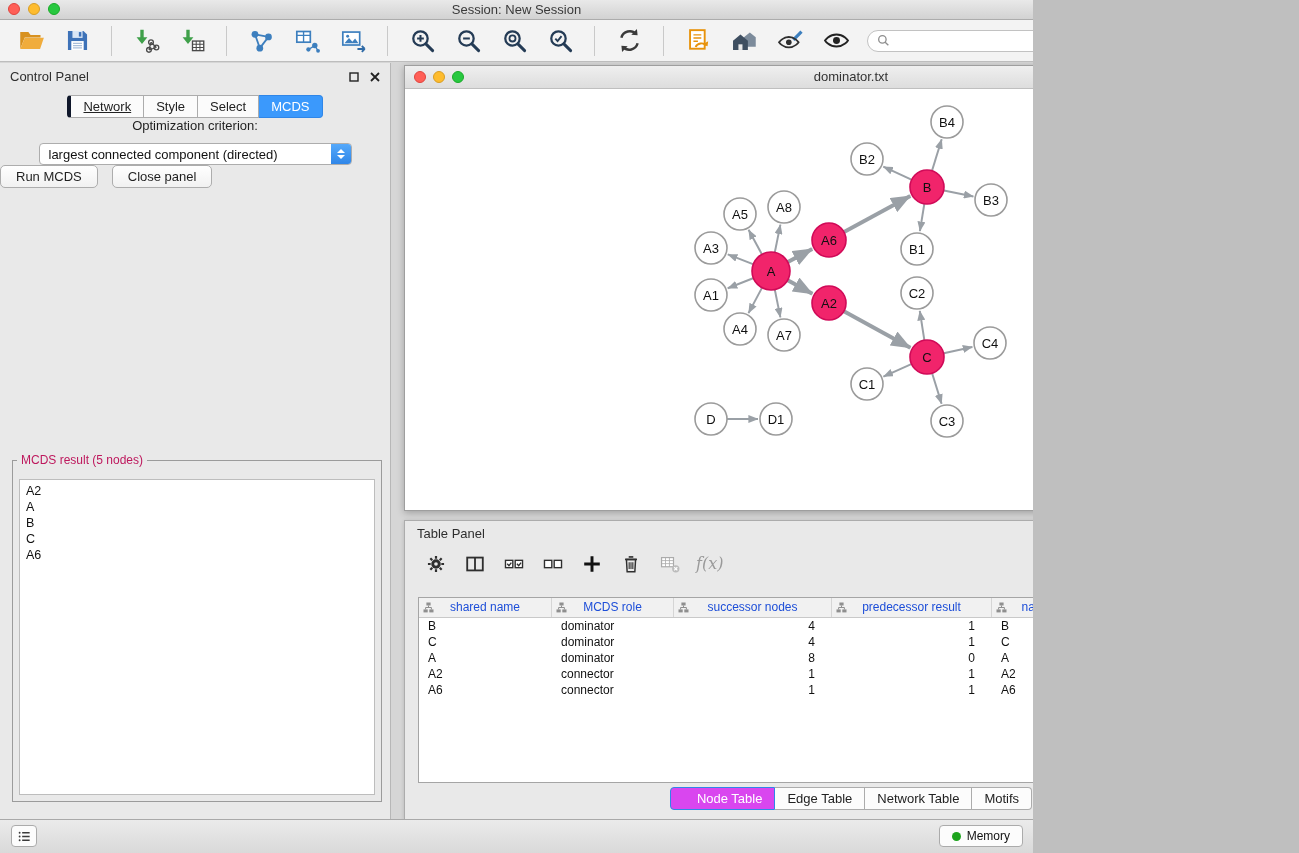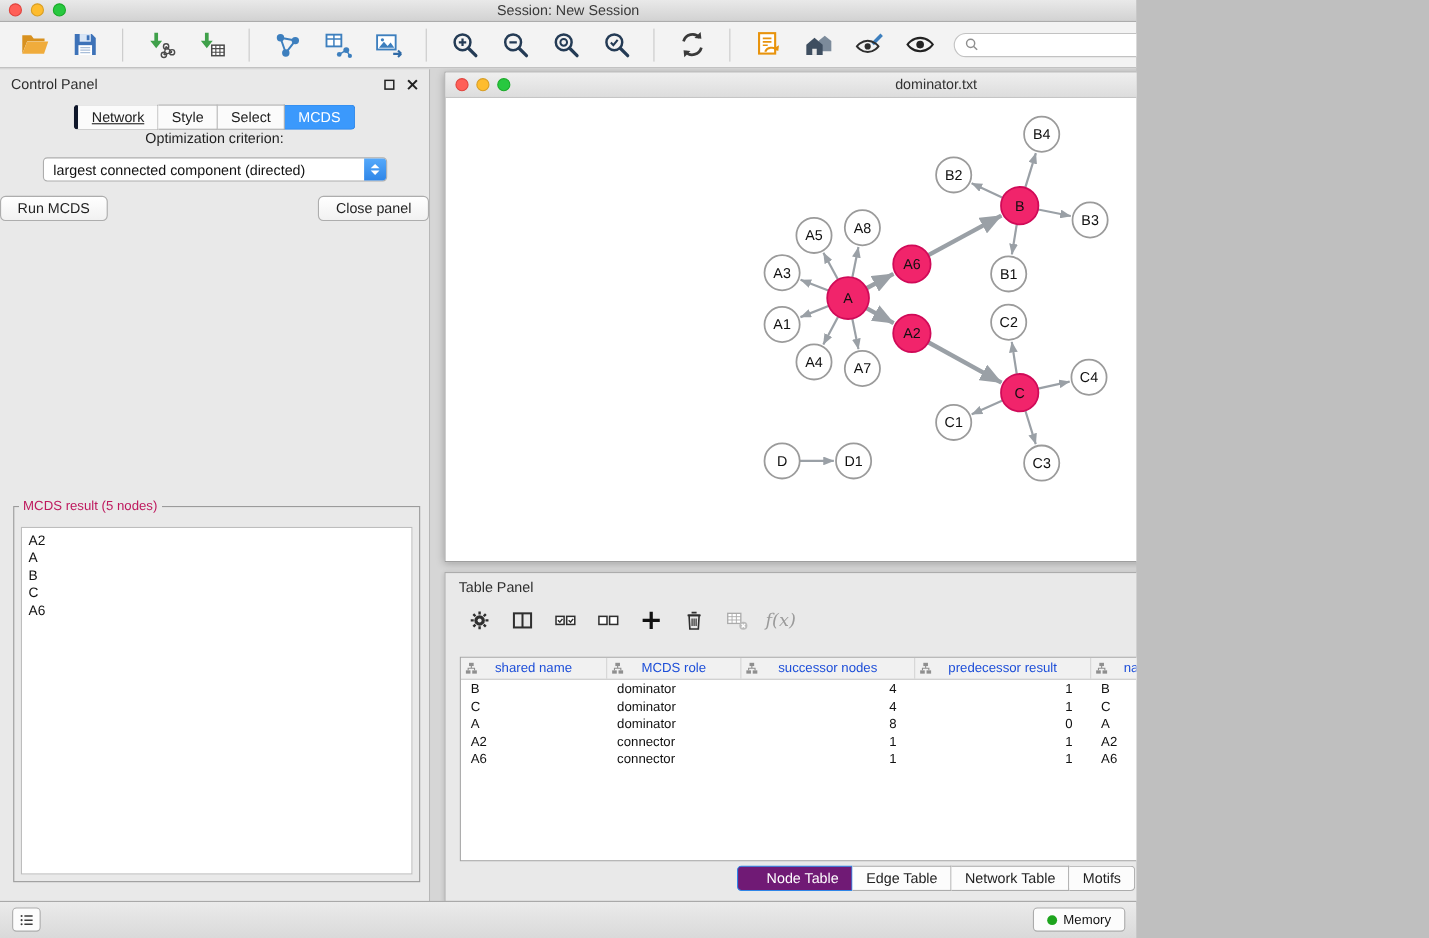--- a/index.html
+++ b/index.html
@@ -33,21 +33,21 @@
   .cp-tab{font-size:13px;padding:3px 12px;background:#FBFBFB;border:1px solid #ACACAC;border-left:none;color:#222;cursor:pointer;font-family:inherit;}
   .cp-tab:first-child{border-left:4px solid #0f172a;border-radius:4px 0 0 4px;text-decoration:underline;}
   .cp-tab:last-child{border-radius:0 4px 4px 0;}
   .cp-tab.active{background:#3B99FC;border-color:#2F86E8;color:#FFF;}
   .opt-label{text-align:center;font-size:13px;color:#1F1F1F;}
   .dropdown{position:relative;margin:10px auto 0;width:313px;height:22px;background:#FFF;border:1px solid #ADADAD;border-radius:4px;font-size:13px;display:flex;align-items:center;padding-left:9px;box-sizing:border-box;cursor:pointer;color:#111;}
   .dd-stepper{position:absolute;right:0;top:0;width:20px;height:20px;background:linear-gradient(#55A9FB,#2F86E8);border-radius:0 3px 3px 0;display:flex;flex-direction:column;align-items:center;justify-content:center;gap:2px;}
   .dd-stepper i{width:0;height:0;border-left:4px solid transparent;border-right:4px solid transparent;display:block;}
   .dd-stepper .up{border-bottom:4px solid #FFF;}
   .dd-stepper .dn{border-top:4px solid #FFF;}
-  .cp-buttons{display:flex;justify-content:space-between;gap:14px;margin-top:13px;}
+  .cp-buttons{display:flex;justify-content:flex-start;gap:14px;}
   .mac-btn{font-size:13px;padding:3px 15px;background:linear-gradient(#FFFFFF,#F1F1F1);border:1px solid #ADADAD;border-radius:5px;color:#1F1F1F;cursor:pointer;font-family:inherit;}
   .result-box{position:absolute;left:12px;right:8px;top:390px;bottom:18px;border:1px solid #9B9B9B;margin:0;padding:0;background:#E9E9E9;}
   .result-box legend{font-size:12px;padding:0 4px;margin-left:4px;color:#be185d;}
   .result-list{position:absolute;left:6px;right:6px;top:12px;bottom:6px;background:#FFF;border:1px solid #BDBDBD;font-size:12.5px;padding:3px 6px;overflow:auto;box-sizing:border-box;}
   .result-item{line-height:16px;color:#111;}
 
   
   .network-window{position:absolute;left:404px;top:65px;width:894px;height:446px;background:#FFF;border:1px solid #9E9E9E;box-shadow:0 2px 7px rgba(0,0,0,.25);box-sizing:border-box;}
   .nw-titlebar{position:relative;height:22px;background:linear-gradient(#EFEFEF,#DDDDDD);border-bottom:1px solid #BFBFBF;}
   .nw-title{text-align:center;line-height:22px;font-size:13px;color:#333;}
@@ -69,21 +69,21 @@
   .dt-hcell.dt-filler{flex:1 1 auto;border-right:none;cursor:default;}
   .col-ic{position:absolute;left:4px;top:4px;width:11px;height:11px;}
   .dt-row{display:flex;height:16px;cursor:default;}
   .dt-cell{font-size:12px;line-height:16px;box-sizing:border-box;flex:0 0 auto;color:#111;}
   .al{padding-left:9px;text-align:left;}
   .ar{padding-right:17px;text-align:right;}
   .tp-tabs{position:absolute;left:0;right:0;bottom:9px;display:flex;justify-content:center;}
   .tp-tab{font-size:13px;padding:3px 12px;background:#FCFCFC;border:1px solid #ACACAC;border-left:none;cursor:pointer;color:#222;font-family:inherit;}
   .tp-tab:first-child{border-left:1px solid #ACACAC;border-radius:4px 0 0 4px;}
   .tp-tab:last-child{border-radius:0 4px 4px 0;}
-  .tp-tab.active{background:#701a75;border-color:#2F86E8;color:#FFF;padding-left:26px;}
+  .tp-tab.active{background:#d946ef;border-color:#2F86E8;color:#FFF;padding-left:26px;}
 
   
   .statusbar{position:absolute;left:0;right:0;bottom:0;height:33px;background:linear-gradient(#EBEBEB,#D9D9D9);border-top:1px solid #A9A9A9;}
   .sb-list-btn{position:absolute;left:11px;top:5px;width:26px;height:22px;background:#FCFCFC;border:1px solid #ABABAB;border-radius:4px;display:flex;align-items:center;justify-content:center;cursor:pointer;padding:0;}
   .memory-btn{position:absolute;right:10px;top:5px;height:22px;padding:0 12px;background:#FCFCFC;border:1px solid #ABABAB;border-radius:4px;display:flex;align-items:center;gap:6px;font-size:12px;color:#111;cursor:pointer;font-family:inherit;}
   .mem-dot{width:9px;height:9px;border-radius:50%;background:#1DA41D;display:inline-block;}
 </style>
 </head>
 <body>
 

